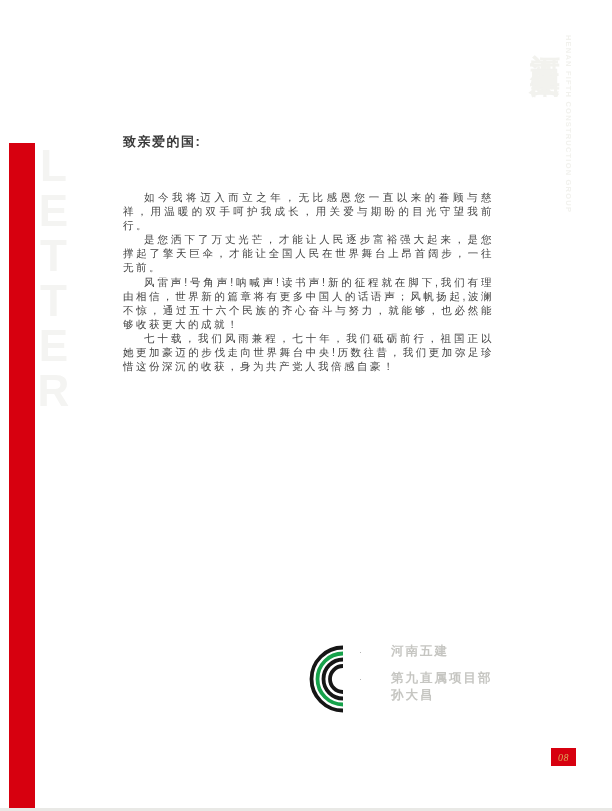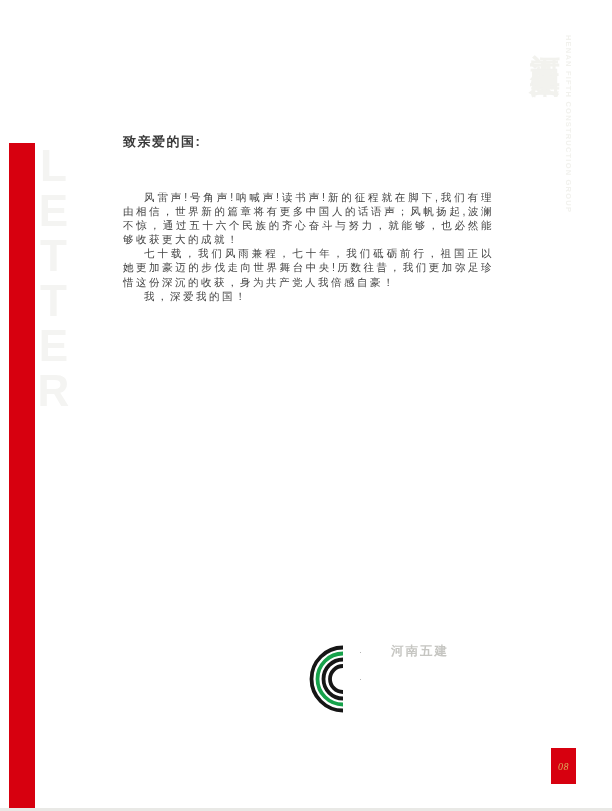--- a/index.html
+++ b/index.html
@@ -45,21 +45,21 @@
   .sig-bullet.b1{left:359px;top:648px;}
   .sig-bullet.b2{left:359px;top:675px;}
   .sig-text{
     position:absolute;font-family:"Liberation Serif","DejaVu Serif",serif;
     font-weight:bold;color:#c6c6c2;letter-spacing:2px;font-size:12.5px;line-height:17px;
   }
   .sig-company{left:391px;top:643px;text-align:center;}
   .sig-dept{left:391px;top:670px;}
   
   .pagenum-box{
-    position:absolute;left:551px;top:748px;width:25px;height:36px;background:#d7000f;
+    position:absolute;left:551px;top:748px;width:25px;height:18px;background:#d7000f;
     display:flex;align-items:center;justify-content:center;
   }
   .pagenum{
     font-family:"Liberation Serif","DejaVu Serif",serif;font-style:italic;
     font-size:10px;color:#dda95b;letter-spacing:0.5px;
   }
   
   .bottom-edge{position:absolute;left:0;top:808px;width:612px;height:3px;background:#e9e9e6;}
 </style>
 </head>
@@ -70,37 +70,42 @@
   <div class="red-bar"></div>
 
   <div class="side-label">LETTER</div>
 
   <div class="wm-cn">河南五建集团</div>
   <div class="wm-en">HENAN FIFTH CONSTRUCTION GROUP</div>
 
   <div class="content">
     <h1 class="salutation">致亲爱的国:</h1>
     <div class="paras">
+      <p>如今我将迈入而立之年，无比感恩您一直以来的眷顾与慈祥，用温暖的双手呵护我成长，用关爱与期盼的目光守望我前行。</p>
+      <p>是您洒下了万丈光芒，才能让人民逐步富裕强大起来，是您撑起了擎天巨伞，才能让全国人民在世界舞台上昂首阔步，一往无前。</p>
       <p>风雷声!号角声!呐喊声!读书声!新的征程就在脚下,我们有理由相信，世界新的篇章将有更多中国人的话语声；风帆扬起,波澜不惊，通过五十六个民族的齐心奋斗与努力，就能够，也必然能够收获更大的成就！</p>
       <p>七十载，我们风雨兼程，七十年，我们砥砺前行，祖国正以她更加豪迈的步伐走向世界舞台中央!历数往昔，我们更加弥足珍惜这份深沉的收获，身为共产党人我倍感自豪！</p>
-      <p>我，深爱我的国！</p>
     </div>
   </div>
 
   <svg class="logo" width="38" height="70" viewBox="0 0 38 70" fill="none" xmlns="http://www.w3.org/2000/svg">
     <path d="M 37 3.5 A 31.5 31.5 0 0 0 37 66.5" stroke-width="3.8" stroke="#161616"></path>
     <path d="M 37 9.5 A 25.5 25.5 0 0 0 37 60.5" stroke-width="3.8" stroke="#17a24b"></path>
     <path d="M 37 15.5 A 19.5 19.5 0 0 0 37 54.5" stroke-width="3.8" stroke="#161616"></path>
     <path d="M 37 22 A 13 13 0 0 0 37 48" stroke-width="3.8" stroke="#161616"></path>
   </svg>
 
   <span class="sig-bullet b1">·</span>
   <div class="sig-text sig-company">河南五建</div>
 
   <span class="sig-bullet b2">·</span>
+  <div class="sig-text sig-dept">
+    <div>第九直属项目部</div>
+    <div>孙大昌</div>
+  </div>
 
   <div class="pagenum-box">
     <span class="pagenum">08</span>
   </div>
 
   <div class="bottom-edge"></div>
 
 </div>
 
 </body></html>

